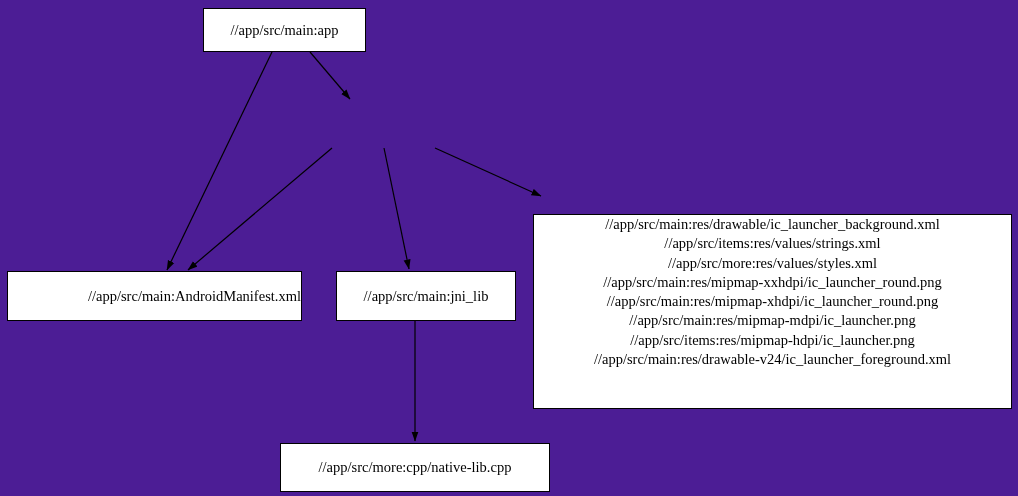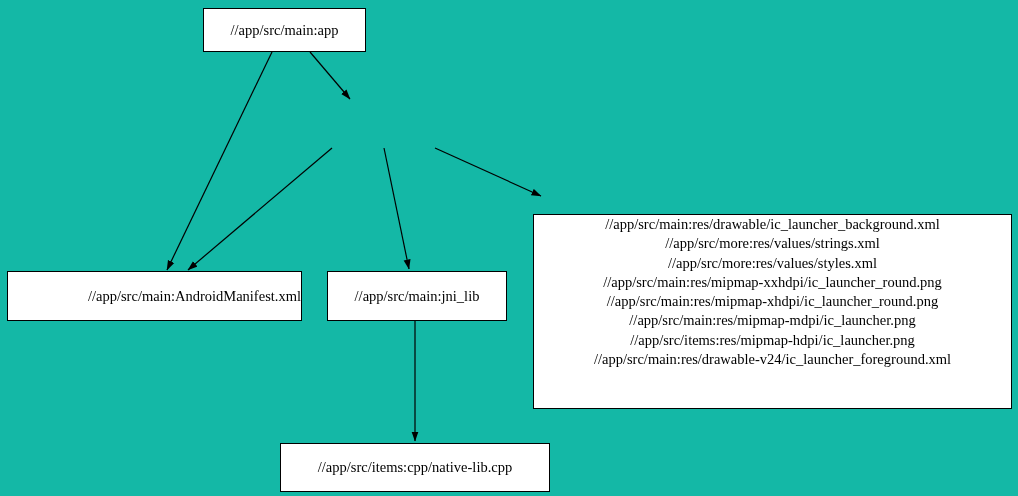--- a/index.html
+++ b/index.html
@@ -5,21 +5,21 @@
   * { margin: 0; padding: 0; box-sizing: border-box; }
   html, body {
     width: 1018px; height: 496px;
     background: #ffffff;
     font-family: "Liberation Serif", "DejaVu Serif", serif;
     overflow: hidden;
   }
   .canvas {
     position: relative;
     width: 1018px; height: 496px;
-    background: #14b8a6;
+    background: #4c1d95;
     padding-left: 6px;
   }
   .edge-layer {
     position: absolute;
     left: 0; top: 0;
     width: 1018px; height: 496px;
   }
   .node {
     position: absolute;
     background: #ffffff;
@@ -35,21 +35,21 @@
   .node.multiline {
     flex-direction: column;
     justify-content: flex-start;
     line-height: 19.3px;
     margin-top: 16px;
   }
   
   #node-app       { left: 203px; top: 8px;   width: 163px; height: 44px; }
   #node-lib       { left: 302px; top: 100px; width: 154px; height: 48px; }
   #node-manifest  { left: 7px;   top: 271px; width: 295px; height: 50px; justify-content: flex-end; }
-  #node-jni-lib   { left: 327px; top: 271px; width: 180px; height: 50px; }
+  #node-jni-lib   { left: 336px; top: 271px; width: 180px; height: 50px; }
   #node-res-files { left: 533px; top: 198px; width: 479px; height: 195px; }
   #node-cpp       { left: 280px; top: 443px; width: 270px; height: 49px; }
 </style>
 </head>
 <body>
 
 <div class="canvas">
 
   <svg class="edge-layer" viewBox="0 0 1018 496" xmlns="http://www.w3.org/2000/svg">
     <defs>
@@ -73,26 +73,26 @@
   <div class="node" id="node-manifest">
     <span>//app/src/main:AndroidManifest.xml</span>
   </div>
 
   <div class="node" id="node-jni-lib">
     <span>//app/src/main:jni_lib</span>
   </div>
 
   <div class="node multiline" id="node-res-files">
     <div>//app/src/main:res/drawable/ic_launcher_background.xml</div>
-    <div>//app/src/more:res/values/strings.xml</div>
+    <div>//app/src/items:res/values/strings.xml</div>
     <div>//app/src/more:res/values/styles.xml</div>
     <div>//app/src/main:res/mipmap-xxhdpi/ic_launcher_round.png</div>
     <div>//app/src/main:res/mipmap-xhdpi/ic_launcher_round.png</div>
     <div>//app/src/main:res/mipmap-mdpi/ic_launcher.png</div>
     <div>//app/src/items:res/mipmap-hdpi/ic_launcher.png</div>
     <div>//app/src/main:res/drawable-v24/ic_launcher_foreground.xml</div>
   </div>
 
   <div class="node" id="node-cpp">
-    <span>//app/src/items:cpp/native-lib.cpp</span>
+    <span>//app/src/more:cpp/native-lib.cpp</span>
   </div>
 
 </div>
 
 </body></html>

